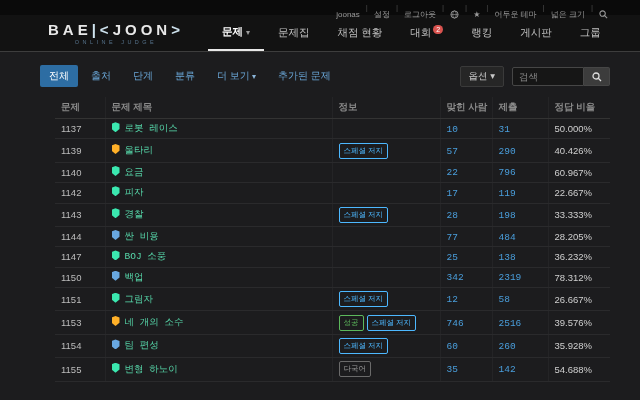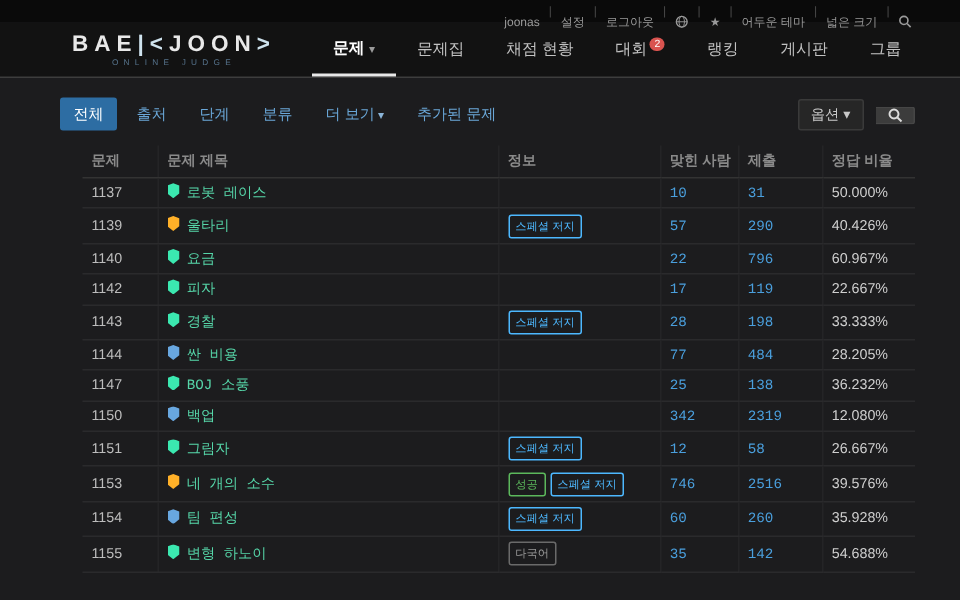--- a/index.html
+++ b/index.html
@@ -123,20 +123,21 @@
       <span class="tab active">전체</span>
       <span class="tab">출처</span>
       <span class="tab">단계</span>
       <span class="tab">분류</span>
       <span class="tab">더 보기<span class="caret"> ▾</span></span>
       <span class="tab">추가된 문제</span>
     </div>
   <div class="filter-right">
     <button class="options-btn"><span>옵션</span> <span class="caret">▾</span></button>
     <span class="search-group">
+      <input class="search-input" placeholder="검색" style="">
       <button class="search-btn">
         <svg width="10" height="10" viewBox="0 0 10 10">
             <circle cx="4" cy="4" r="3" fill="none" stroke="#dddddd" stroke-width="1.3"></circle>
             <line x1="6.3" y1="6.3" x2="9" y2="9" stroke="#dddddd" stroke-width="1.3"></line>
           </svg>
       </button>
     </span>
   </div>
 </div>
 
@@ -215,21 +216,21 @@
         <td><a class="cnt">25</a></td>
         <td><a class="cnt">138</a></td>
         <td class="ratio">36.232%</td>
       </tr>
       <tr>
         <td class="pid">1150</td>
         <td><span class="tier" style="background: rgb(104, 167, 224);"></span><a class="ptitle">백업</a></td>
         <td></td>
         <td><a class="cnt">342</a></td>
         <td><a class="cnt">2319</a></td>
-        <td class="ratio">12.080%</td>
+        <td class="ratio">78.312%</td>
       </tr>
       <tr>
         <td class="pid">1151</td>
         <td><span class="tier" style="background: rgb(59, 232, 176);"></span><a class="ptitle">그림자</a></td>
         <td><span class="badge special">스페셜 저지</span></td>
         <td><a class="cnt">12</a></td>
         <td><a class="cnt">58</a></td>
         <td class="ratio">26.667%</td>
       </tr>
       <tr>

